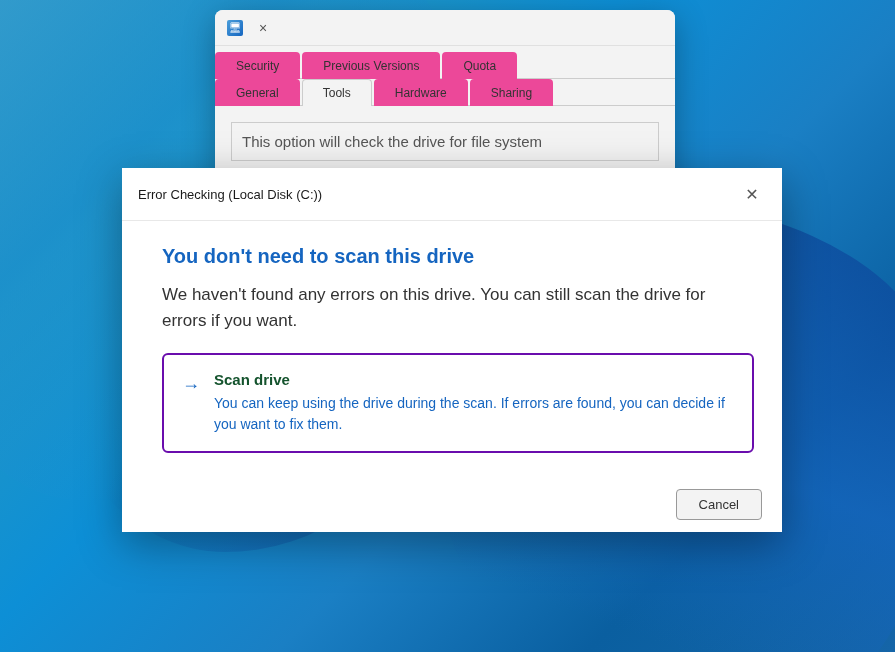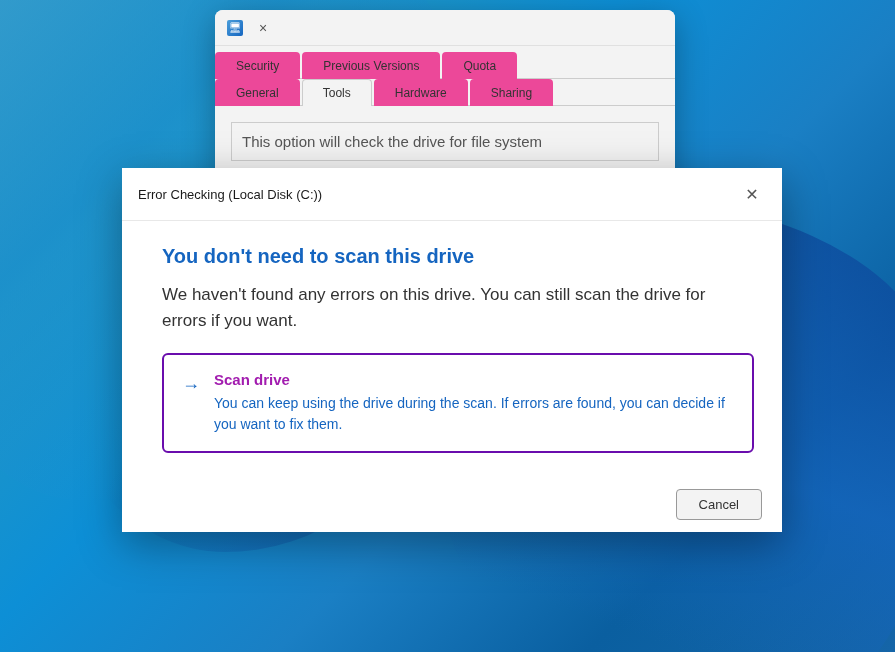--- a/index.html
+++ b/index.html
@@ -265,21 +265,21 @@
       flex-shrink: 0;
     }
 
     .scan-drive-text {
       flex: 1;
     }
 
     .scan-drive-label {
       font-size: 15px;
       font-weight: 600;
-      color: #a21caf;
+      color: #14532d;
       margin-bottom: 5px;
     }
 
     .scan-drive-subdesc {
       font-size: 14px;
       color: #1565c0;
       line-height: 1.5;
     }
 
     .error-dialog-footer {

